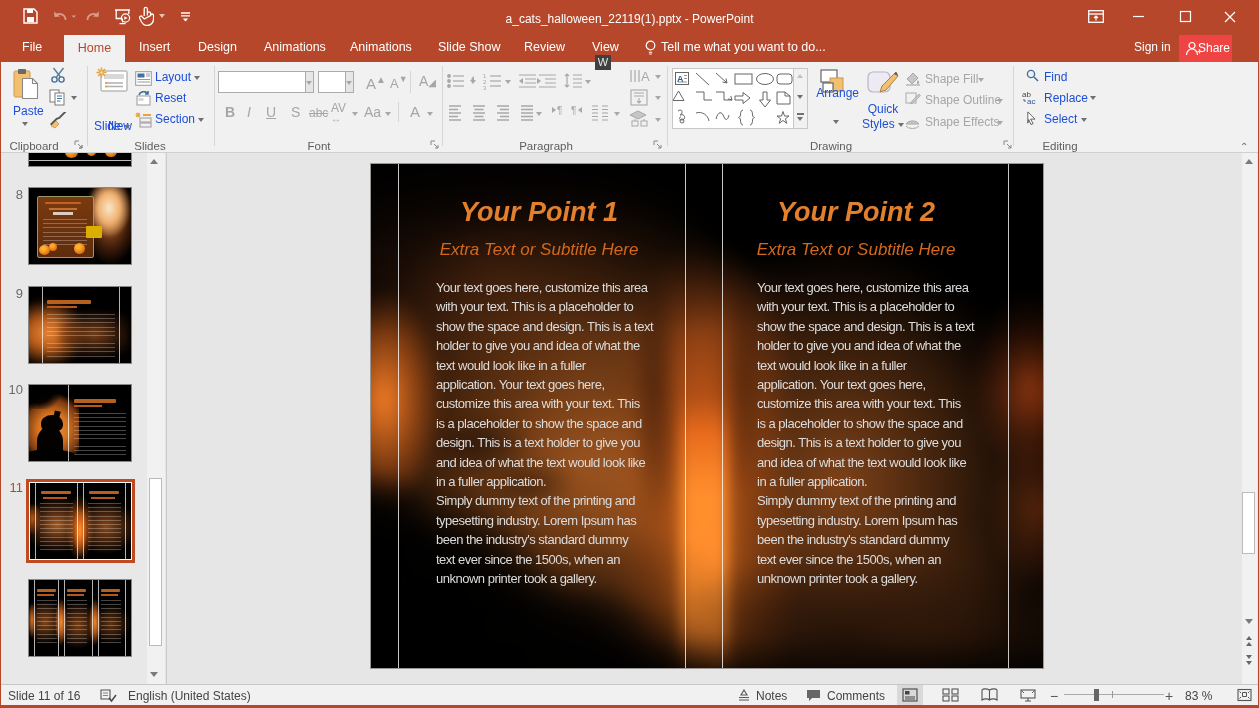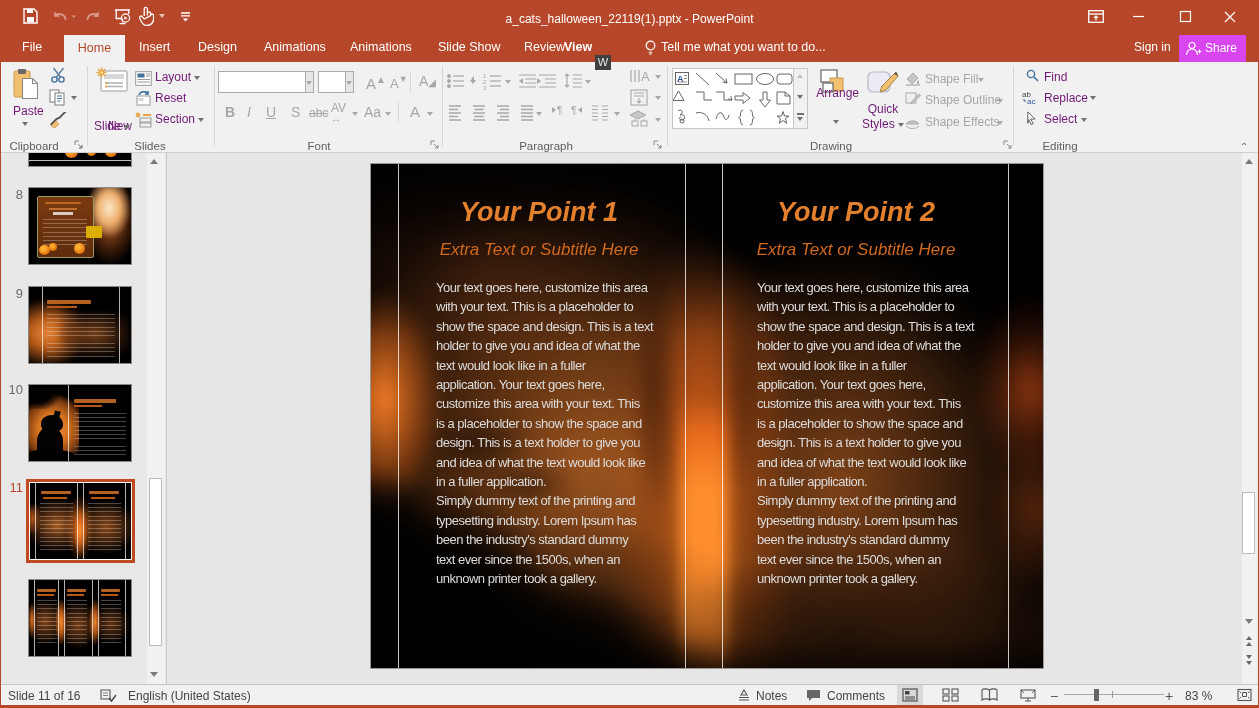--- a/index.html
+++ b/index.html
@@ -13,28 +13,28 @@
   .qat-ico { position:absolute; top:8px; }
   #win-min { position:absolute; left:1121px; top:0; width:34px; height:33px; }
   #win-max { position:absolute; left:1168px; top:0; width:34px; height:33px; }
   #win-close { position:absolute; left:1213px; top:0; width:34px; height:33px; }
 
   
   #tabrow { position:absolute; left:0; top:33px; width:1259px; height:29px; background:#B7472A; }
   .tab { position:absolute; top:0; height:29px; line-height:29px; color:#fff; font-size:12.5px; text-align:center; white-space:nowrap; }
   #tab-home { position:absolute; left:64px; top:2px; width:61px; height:27px; background:#F1F1F1; color:#B7472A; line-height:27px; text-align:center; font-size:12.5px; }
   #signin { position:absolute; left:1134px; top:0; height:29px; line-height:29px; color:#fff; font-size:12px; }
-  #sharebtn { position:absolute; left:1179px; top:2px; width:67px; height:27px; background:#d946ef; color:#fff; font-size:12px; line-height:27px; text-align:center; }
+  #sharebtn { position:absolute; left:1179px; top:2px; width:53px; height:27px; background:#ef4444; color:#fff; font-size:12px; line-height:27px; text-align:center; }
 
   
   #ribbon { position:absolute; left:0; top:62px; width:1259px; height:91px; background:#F1F1F1; border-bottom:1px solid #D2D0CE; }
   .rsep { position:absolute; top:4px; width:1px; height:80px; background:#D8D6D4; }
   .rlabel { position:absolute; top:78px; font-size:11.5px; color:#605E5C; text-align:center; }
   .dlauncher { position:absolute; top:78px; width:10px; height:10px; }
-  .rtext { font-size:12px; color:#701a75; }
+  .rtext { font-size:12px; color:#1d4ed8; }
   .gray { color:#a6a6a6; }
   .dd { display:inline-block; width:0; height:0; border-left:3.5px solid transparent; border-right:3.5px solid transparent; border-top:4px solid #707070; vertical-align:middle; }
   .ddg { border-top-color:#a8a8a8; }
 
   
   #keytip { position:absolute; left:595px; top:55px; width:16px; height:15px; background:#404040; color:#e8e8e8; font-size:11px; text-align:center; line-height:15px; z-index:40; }
 
   
   #main { position:absolute; left:0; top:153px; width:1259px; height:531px; background:#E6E6E6; overflow:hidden; }
 
@@ -169,21 +169,21 @@
 </div>
 
 <div id="tabrow">
   <div class="tab" style="left:22px;width:18px;">File</div>
   <div class="tab" style="left:139px;width:29px;">Insert</div>
   <div class="tab" style="left:198px;width:35px;">Design</div>
   <div class="tab" style="left:264px;width:52px;">Animations</div>
   <div class="tab" style="left:350px;width:58px;">Animations</div>
   <div class="tab" style="left:438px;width:57px;">Slide Show</div>
   <div class="tab" style="left:524px;width:38px;">Review</div>
-  <div class="tab" style="left:564px;width:24px;font-weight:bold;">View</div>
+  <div class="tab" style="left:592px;width:24px;">View</div>
   <svg class="abs" style="left:644px;top:7px" width="13" height="16" viewBox="0 0 13 16">
     <circle cx="6.5" cy="5.5" r="4.3" fill="none" stroke="#fff" stroke-width="1.2"></circle>
     <path d="M4.8 12.2 h3.4 M5.2 14 h2.6" stroke="#fff" stroke-width="1.1"></path>
   </svg>
   <div class="tab" style="left:661px;width:170px;text-align:left;">Tell me what you want to do...</div>
   <div id="tab-home">Home</div>
   <div id="signin">Sign in</div>
   <div id="sharebtn">
     <svg style="position:absolute;left:6px;top:6px" width="17" height="15" viewBox="0 0 17 15">
       <circle cx="7" cy="4.5" r="3" fill="none" stroke="#fff" stroke-width="1.2"></circle>

